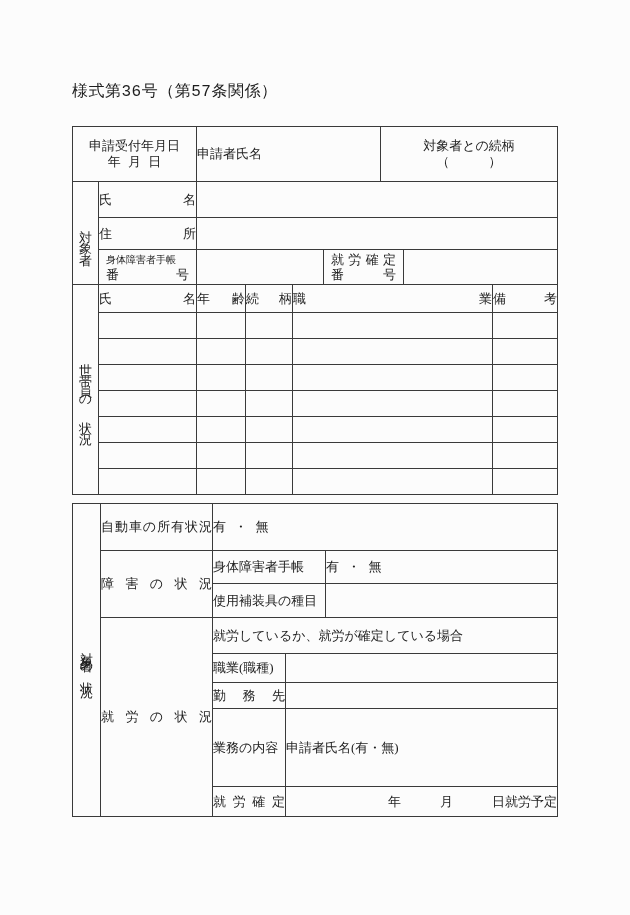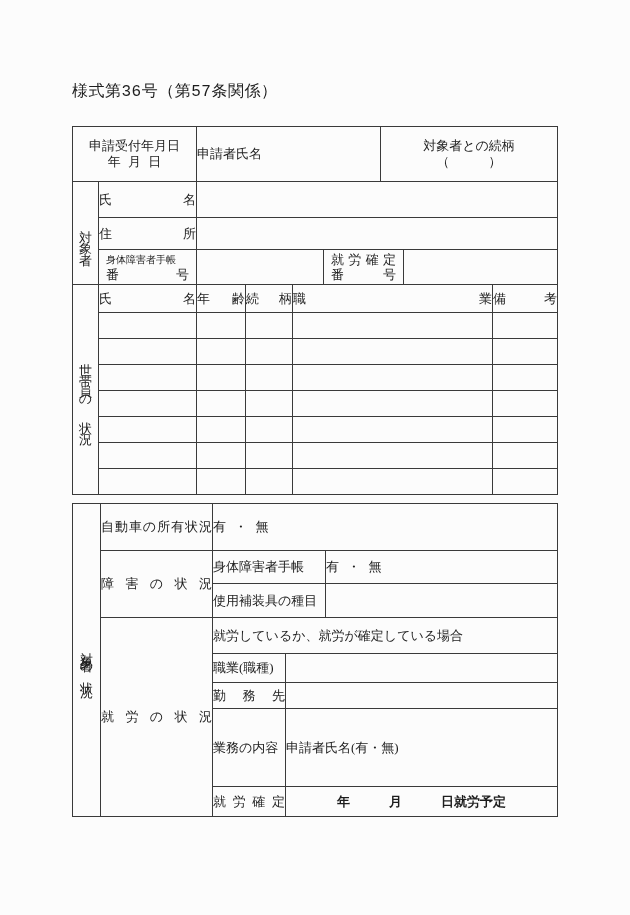--- a/index.html
+++ b/index.html
@@ -33,21 +33,21 @@
   .jl-5{text-align:justify;text-align-last:justify;padding:0 5px;}
   .jl-6{text-align:justify;text-align-last:justify;padding:0 6px;}
   .jl-24{text-align:justify;text-align-last:justify;padding:0 24px;}
   .jl-65{text-align:justify;text-align-last:justify;padding:0 65px;}
   .f125{font-size:10px;}
   .lbl2 div{line-height:15px;}
   .lbl2 .l1{padding:0 7px;white-space:nowrap;}
   .lbl2 .l2{padding:0 7px;text-align:justify;text-align-last:justify;}
   .plain-label{padding-left:6px;font-size:12.5px;white-space:nowrap;}
   .license-cell{vertical-align:bottom;padding:0 0 6px 7px;font-size:12.5px;}
-  .center-val{text-align:center;font-weight:bold;}
+  .center-val{text-align:right;}
 
   
   .vl{text-align:center;}
   .vl .vtxt{display:inline-block;writing-mode:vertical-rl;text-orientation:upright;line-height:1;}
   .ls12{letter-spacing:12px;padding-top:12px;}
   .ls11{letter-spacing:11px;padding-top:11px;}
   .ls4{letter-spacing:4px;padding-top:4px;}
   .hrow{height:26px;}
 </style>
 </head>

